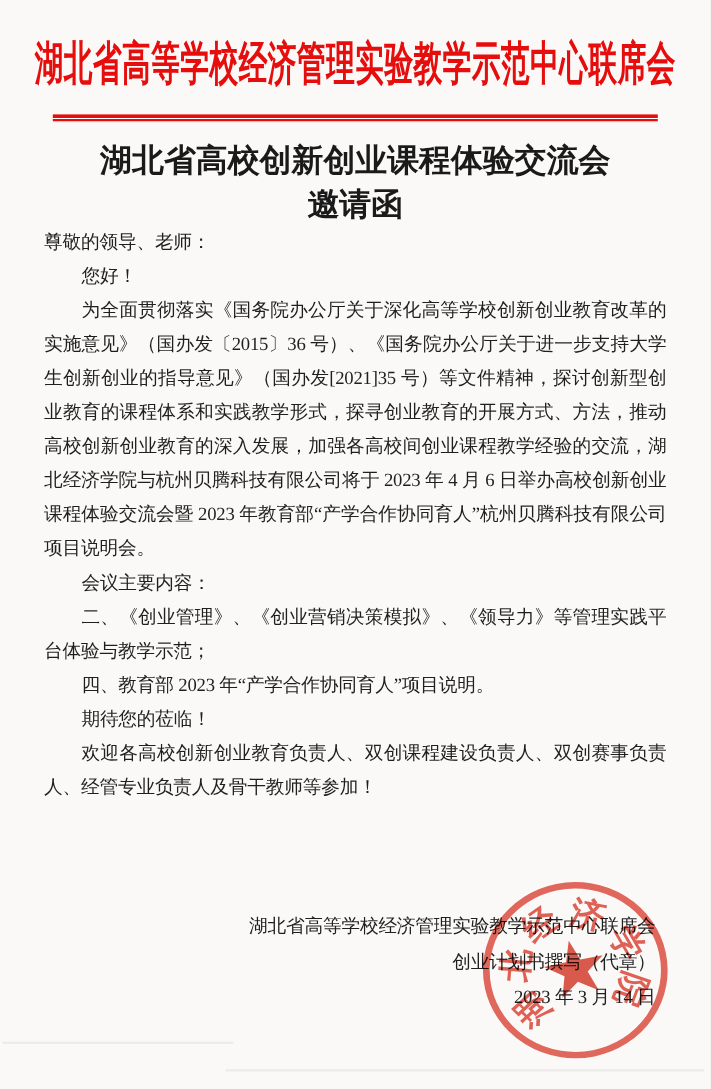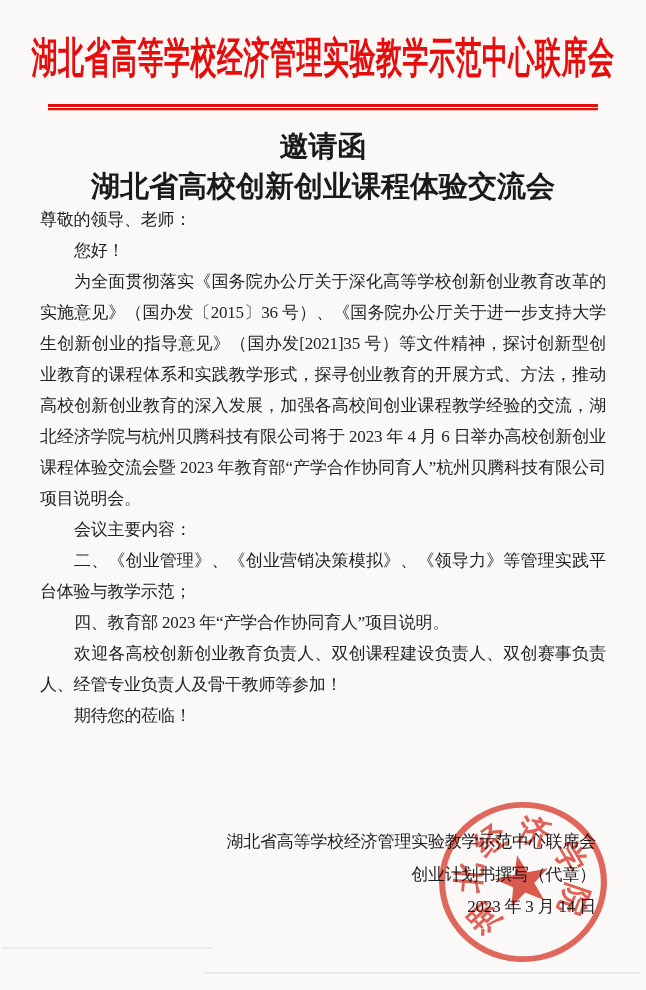--- a/index.html
+++ b/index.html
@@ -107,33 +107,33 @@
 </head>
 <body>
 
 <div class="page">
 
   <div class="org-title">湖北省高等学校经济管理实验教学示范中心联席会</div>
 
   <div class="red-rule"></div>
 
   <div class="doc-title">
+    <div>湖北省高校创新创业课程体验交流会</div>
     <div>邀请函</div>
-    <div>湖北省高校创新创业课程体验交流会</div>
   </div>
 
   <div class="letter-body">
     <p class="salutation">尊敬的领导、老师：</p>
     <p>您好！</p>
     <p>为全面贯彻落实《国务院办公厅关于深化高等学校创新创业教育改革的实施意见》（国办发〔2015〕36 号）、《国务院办公厅关于进一步支持大学生创新创业的指导意见》（国办发[2021]35 号）等文件精神，探讨创新型创业教育的课程体系和实践教学形式，探寻创业教育的开展方式、方法，推动高校创新创业教育的深入发展，加强各高校间创业课程教学经验的交流，湖北经济学院与杭州贝腾科技有限公司将于 2023 年 4 月 6 日举办高校创新创业课程体验交流会暨 2023 年教育部“产学合作协同育人”杭州贝腾科技有限公司项目说明会。</p>
     <p>会议主要内容：</p>
     <p>二、《创业管理》、《创业营销决策模拟》、《领导力》等管理实践平台体验与教学示范；</p>
     <p>四、教育部 2023 年“产学合作协同育人”项目说明。</p>
+    <p>期待您的莅临！</p>
     <p>欢迎各高校创新创业教育负责人、双创课程建设负责人、双创赛事负责人、经管专业负责人及骨干教师等参加！</p>
-    <p>期待您的莅临！</p>
   </div>
 
   <div class="signature">
     <div>湖北省高等学校经济管理实验教学示范中心联席会</div>
     <div>创业计划书撰写（代章）</div>
     <div>2023 年 3 月 14 日</div>
   </div>
 
   <div class="seal">
     <svg viewBox="0 0 200 200" preserveAspectRatio="none">

